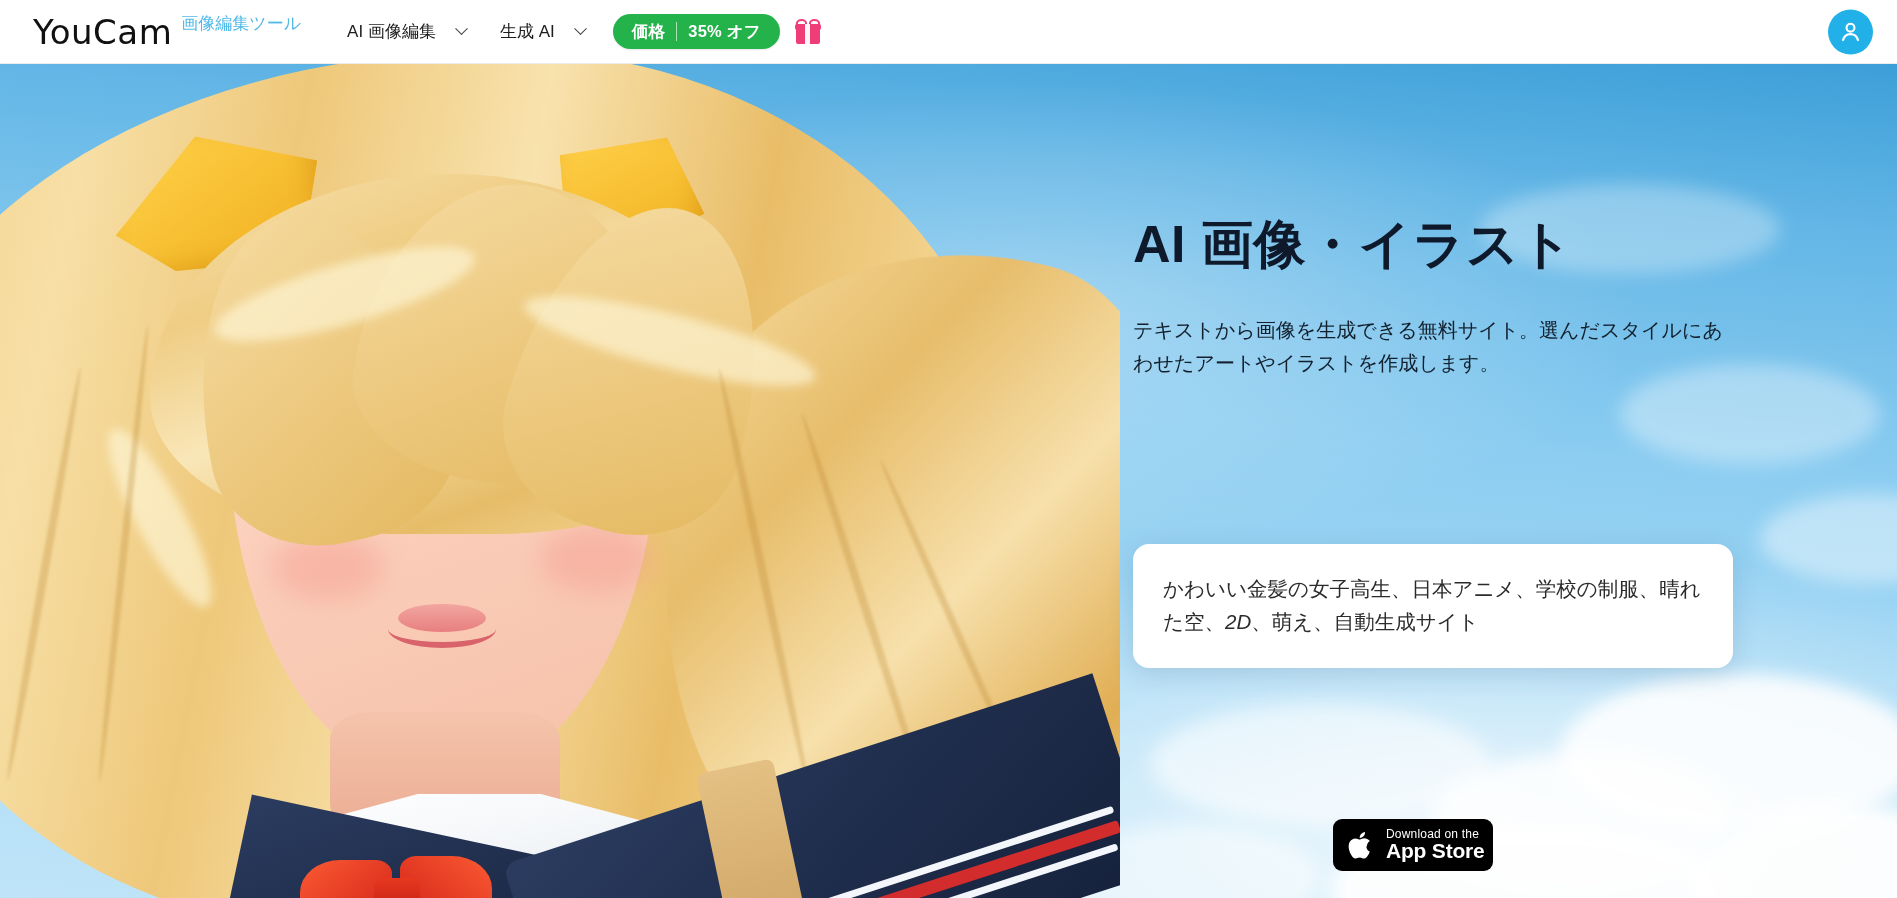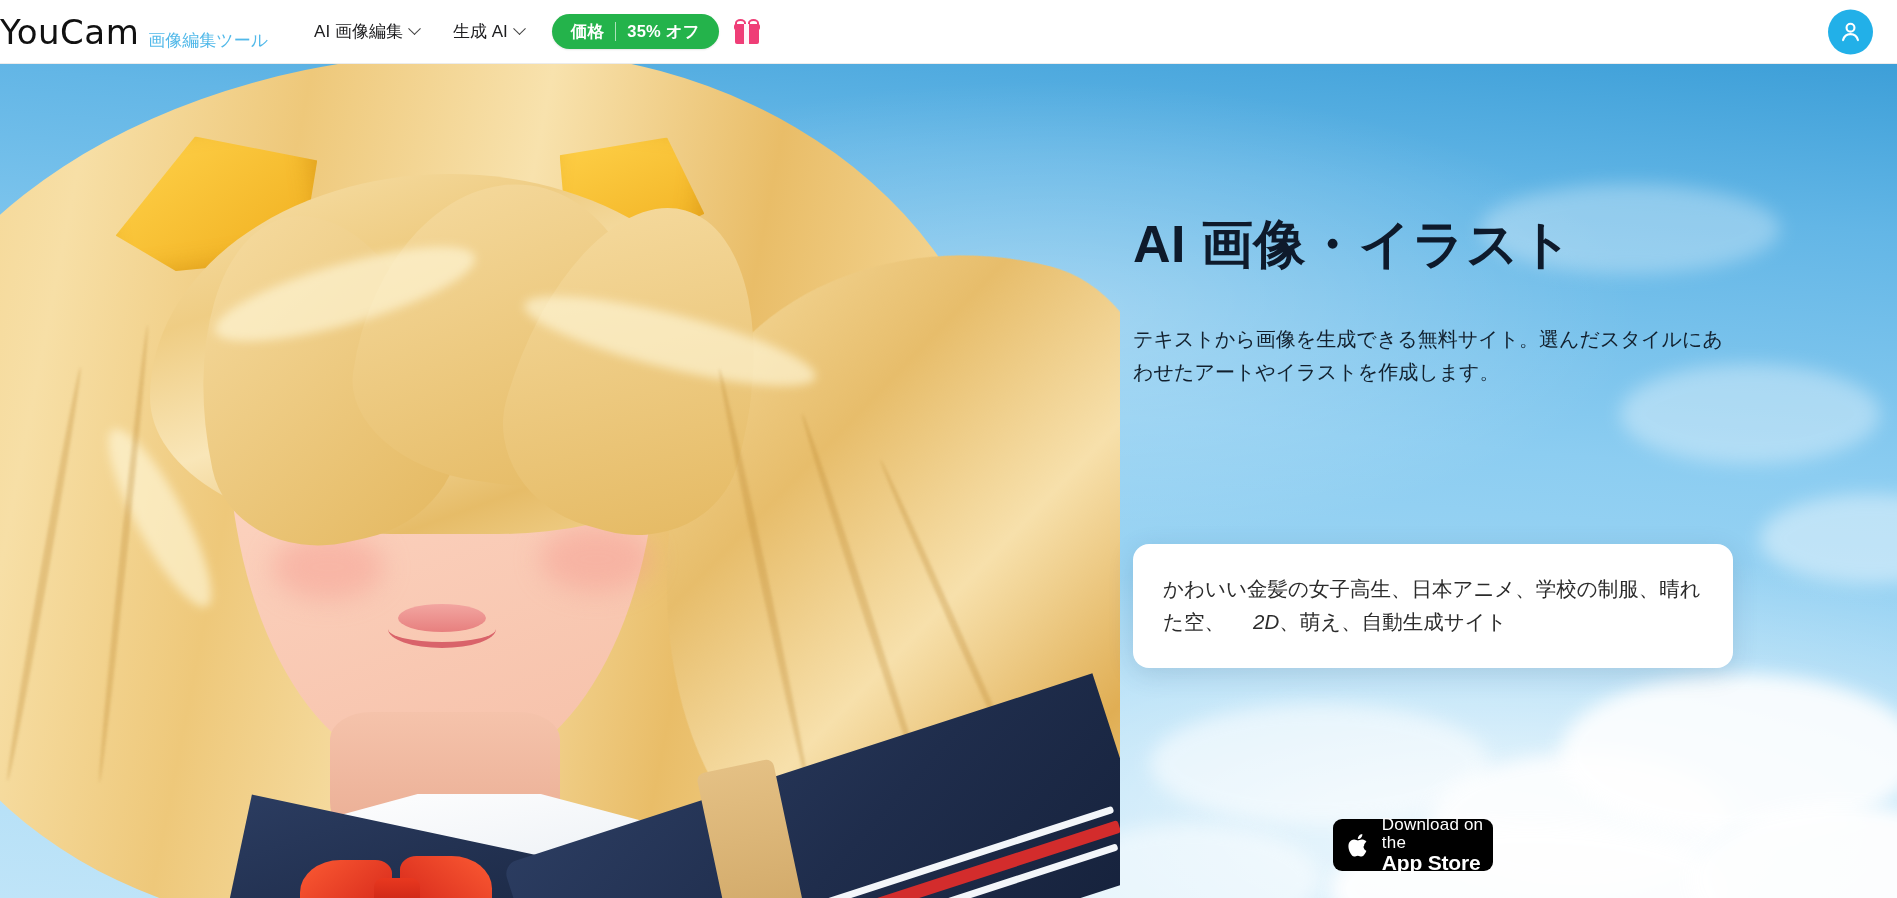--- a/index.html
+++ b/index.html
@@ -6,27 +6,27 @@
   * { margin:0; padding:0; box-sizing:border-box; }
   html,body { width:1897px; height:898px; overflow:hidden;
     font-family:"Liberation Sans","DejaVu Sans",sans-serif; }
 
   
   .header{
     position:absolute; top:0; left:0; width:1897px; height:64px;
     background:#ffffff; display:flex; align-items:center;
     border-bottom:1px solid #ececec; z-index:50;
   }
-  .logo-wrap{ display:flex; align-items:flex-end; }
+  .logo-wrap{ display:flex; align-items:flex-start; margin-left:33px; }
   .logo-main{ font-size:34px; font-weight:400; color:#111; letter-spacing:.5px;
     font-family:"DejaVu Sans","Liberation Sans",sans-serif; }
   .logo-sub{ font-size:17px; color:#52b9e9; margin-left:9px; letter-spacing:0px; }
 
   .nav{ display:flex; align-items:center; margin-left:46px; gap:34px; }
-  .nav-item{ display:flex; align-items:center; gap:7px;
+  .nav-item{ display:flex; align-items:center; gap:21px;
     font-size:17px; color:#1d1d1f; cursor:pointer; white-space:nowrap; }
   .chev{ display:inline-block; width:9px; height:9px;
     border-right:1.7px solid #444; border-bottom:1.7px solid #444;
     transform:rotate(45deg) translate(-2px,-2px); }
 
   .price-badge{
     display:flex; align-items:center; margin-left:28px;
     background:#24b34b; border-radius:999px;
     height:35px; padding:0 19px; color:#fff; cursor:pointer;
     box-shadow:0 1px 2px rgba(0,0,0,.10);
@@ -151,38 +151,38 @@
     background:linear-gradient(140deg,#fb5a33,#cf1f16); border-radius:44% 18% 44% 18%; }
   .bt-knot{ position:absolute; left:74px; top:24px; width:46px; height:44px;
     background:linear-gradient(#e8381f,#b81a12); border-radius:9px; }
   .strap{ position:absolute; left:718px; top:700px; width:78px; height:220px;
     background:linear-gradient(#e4c084,#caa05e); transform:rotate(-12deg); border-radius:8px; }
 
   
   .copy{ position:absolute; left:1133px; top:146px; width:700px; }
   h1.headline{ font-size:52px; line-height:1.32; font-weight:700; color:#0e1a2b;
     letter-spacing:.5px; white-space:nowrap; }
-  .sub{ margin-top:44px; font-size:20px; line-height:1.66; color:#12202e;
+  .sub{ margin-top:35px; font-size:20px; line-height:1.66; color:#12202e;
     width:600px; }
 
   .prompt-card{ position:absolute; left:1133px; top:480px; width:600px;
     background:#fff; border-radius:16px; padding:28px 30px 30px 30px;
     box-shadow:0 6px 26px rgba(30,70,110,.16); }
   .prompt-text{ font-size:20.5px; line-height:1.62; color:#2b2b2b; }
-  .prompt-text i{ font-style:italic;margin-left:28px; }
+  .prompt-text i{ font-style:italic; }
   .gen-btn{ margin-top:28px; width:100%; height:62px; border:none; cursor:pointer;
     border-radius:999px; color:#fff; font-size:23px;
     font-family:"Liberation Sans","DejaVu Sans",sans-serif;
     background:linear-gradient(90deg,#06a0e2 0%,#0a8ddb 42%,#0f63cf 100%); }
 
   .appstore{ position:absolute; left:1333px; top:755px; width:160px; height:52px;
     background:#000; border-radius:9px; display:flex; align-items:center;
     padding-left:14px; cursor:pointer; }
   .as-text{ margin-left:11px; color:#fff; line-height:1.04; }
-  .as-small{ font-size:17px; letter-spacing:.2px; }
+  .as-small{ font-size:12px; letter-spacing:.2px; }
   .as-big{ font-size:21px; font-weight:600; letter-spacing:-.2px; }
 </style>
 </head>
 <body>
 
 <div class="header">
 
   <div class="logo-wrap">
     <span class="logo-main">YouCam</span>
     <span class="logo-sub">画像編集ツール</span>

